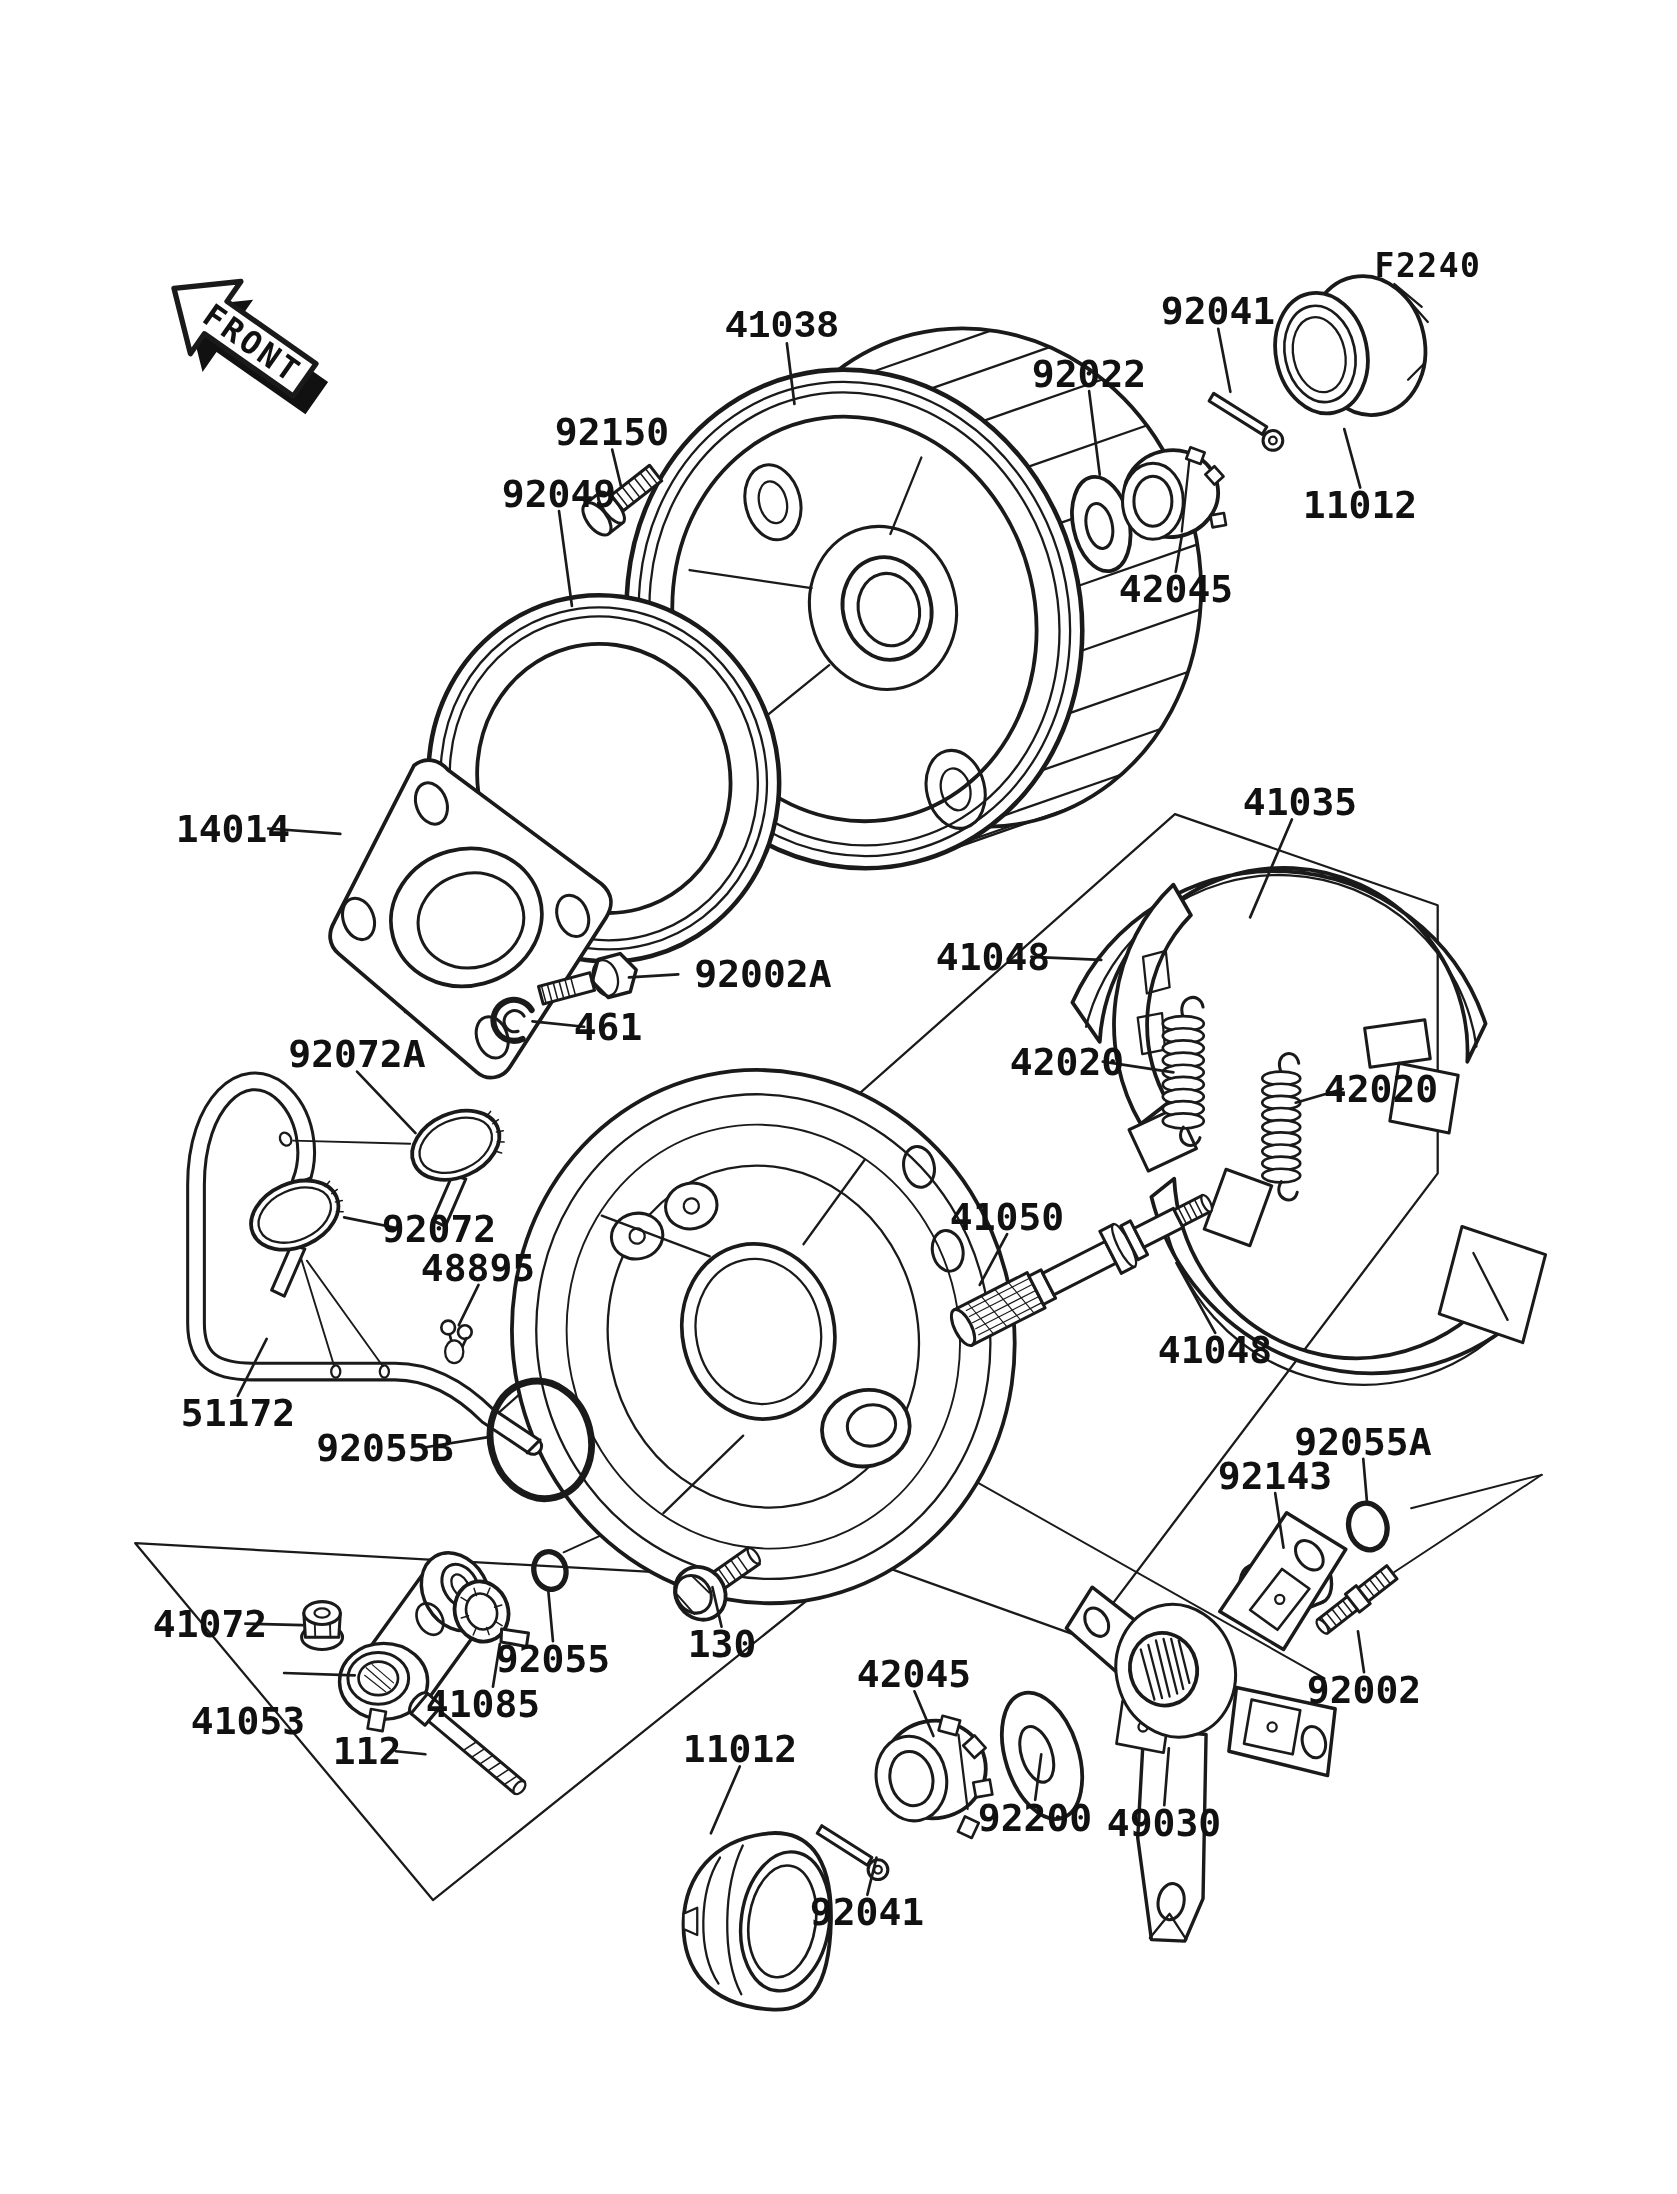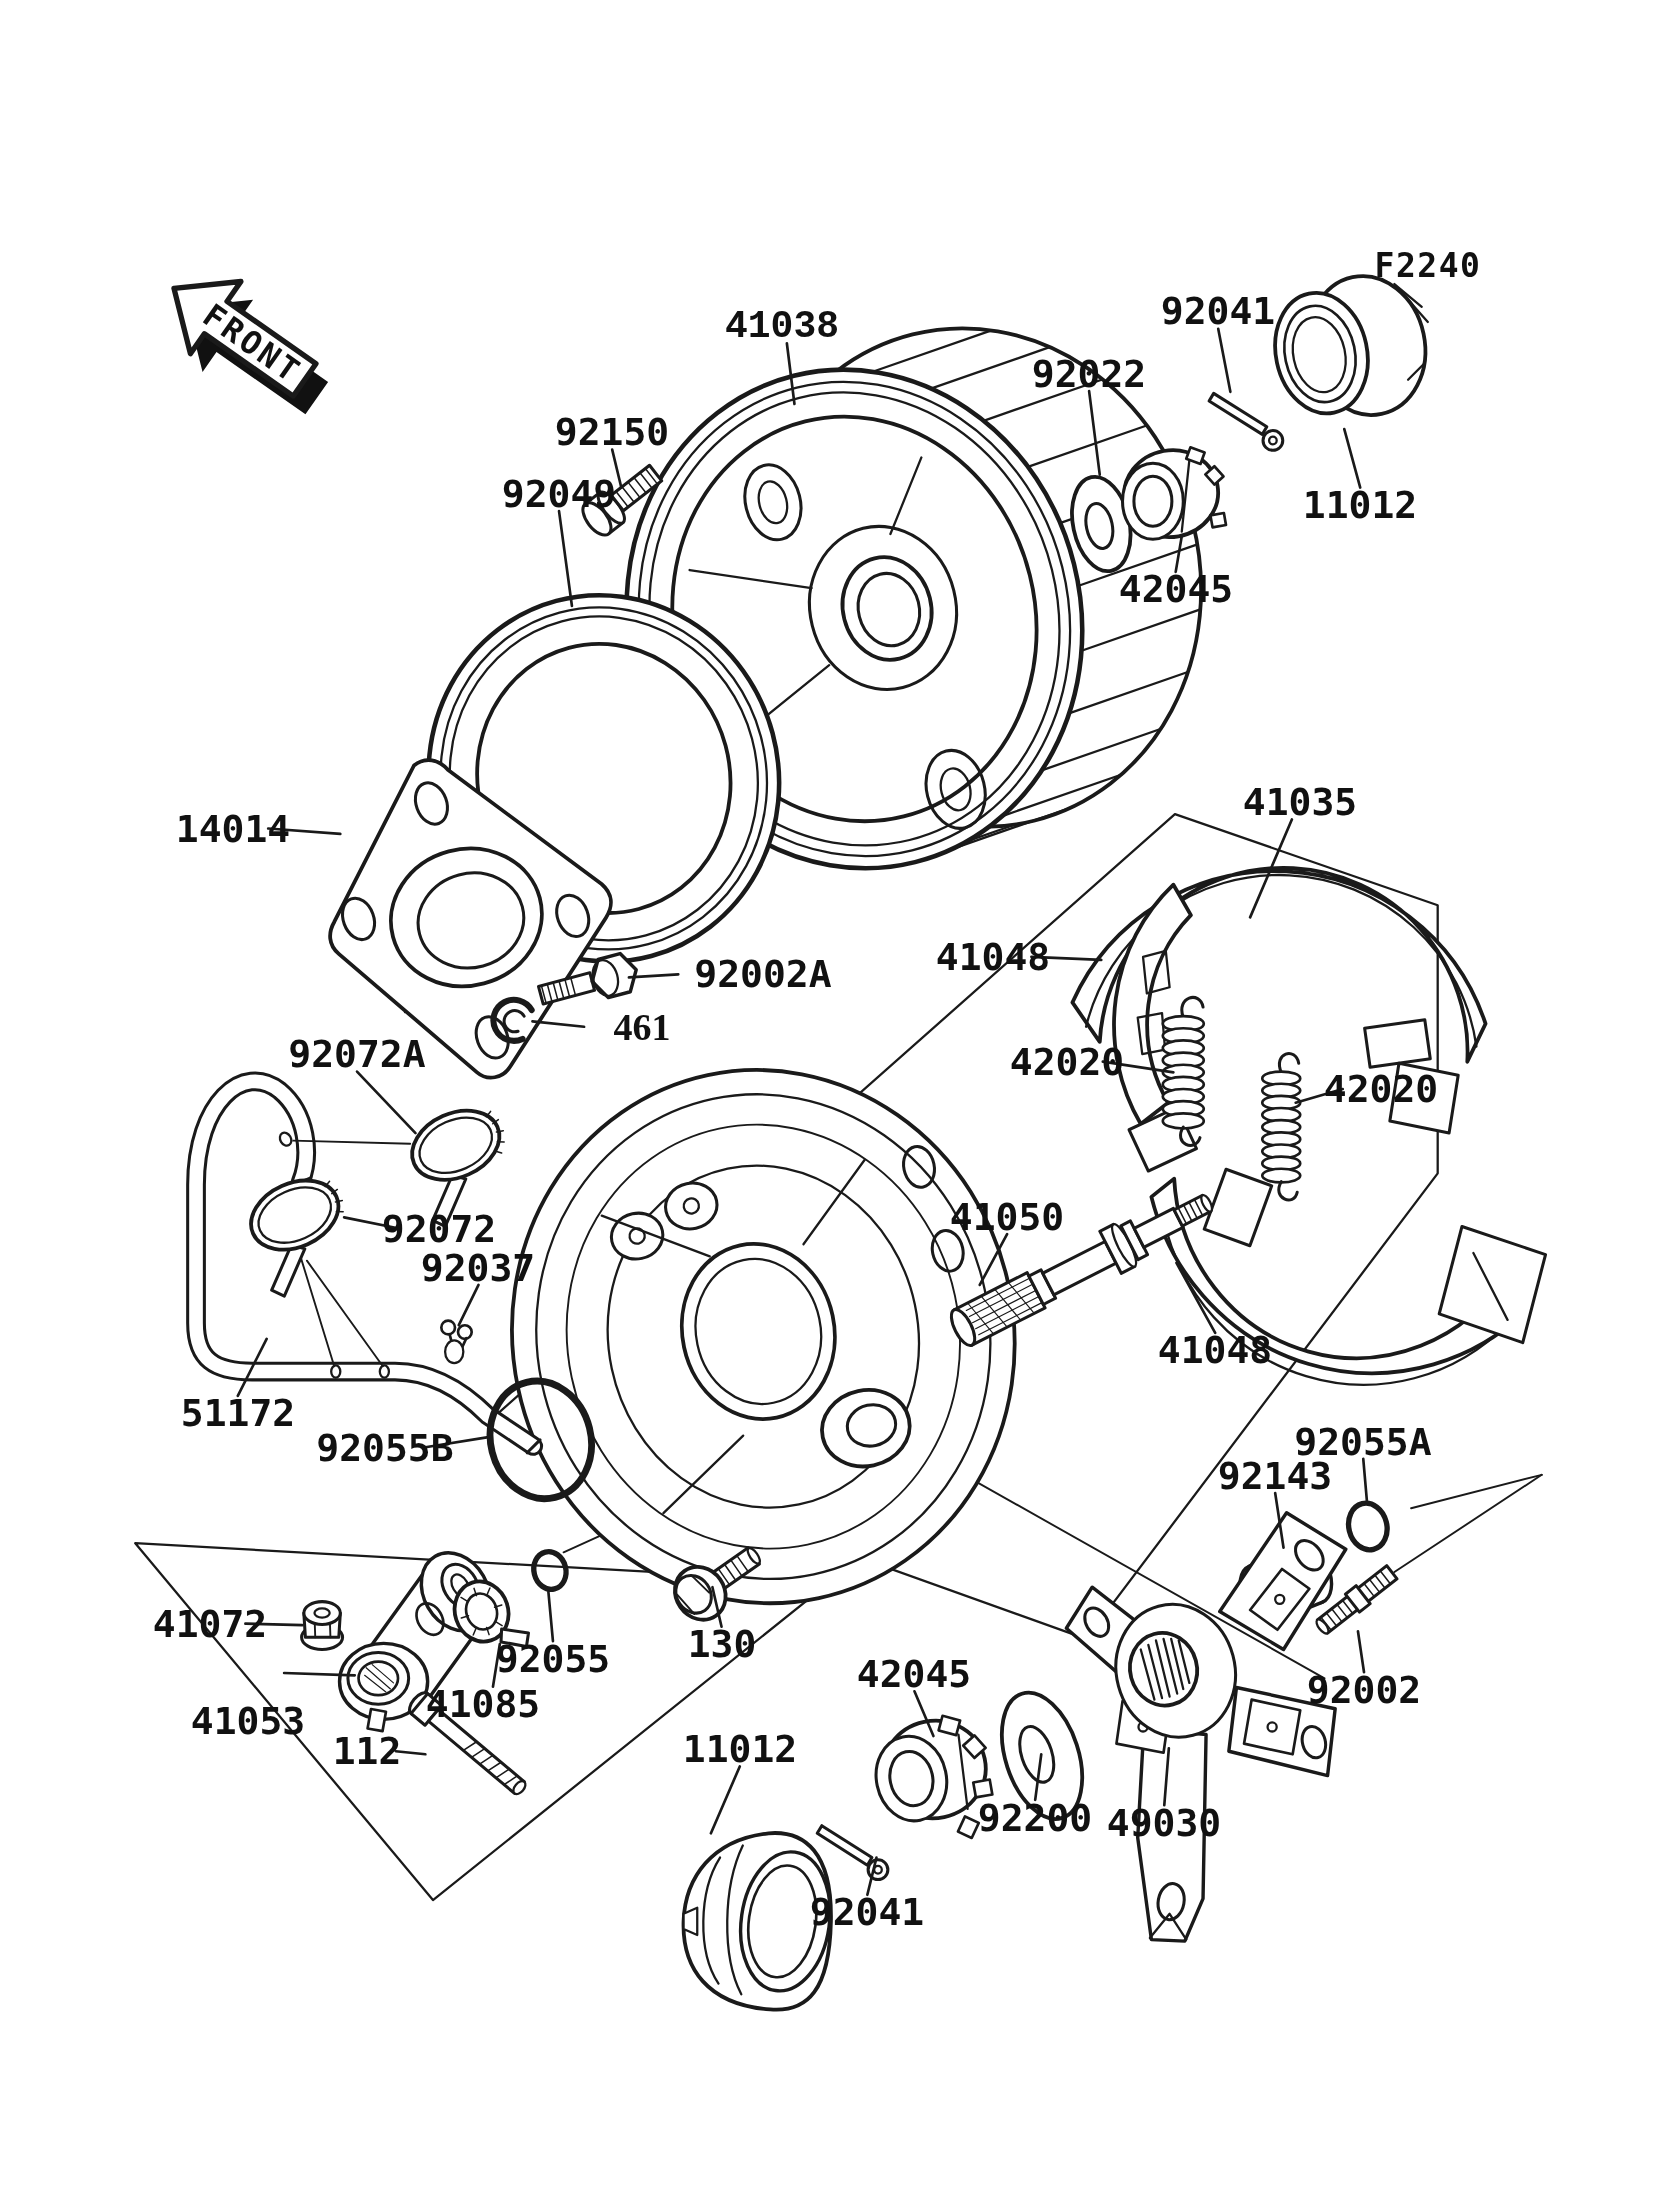--- a/index.html
+++ b/index.html
@@ -474,26 +474,26 @@
 <div class="plabel" style="left:782px;top:326px;font-family:Liberation Mono, monospace;">41038</div>
 <div class="plabel" style="left:1089px;top:374px;">92022</div>
 <div class="plabel" style="left:612px;top:432px;">92150</div>
 <div class="plabel" style="left:1360px;top:505px;">11012</div>
 <div class="plabel" style="left:559px;top:494px;">92049</div>
 <div class="plabel" style="left:1176px;top:589px;">42045</div>
 <div class="plabel" style="left:1300px;top:802px;">41035</div>
 <div class="plabel" style="left:233px;top:829px;">14014</div>
 <div class="plabel" style="left:993px;top:957px;">41048</div>
 <div class="plabel" style="left:763px;top:974px;">92002A</div>
-<div class="plabel" style="left:642px;top:1027px;font-family:Liberation Serif, serif;">461</div>
+<div class="plabel" style="left:608px;top:1027px;">461</div>
 <div class="plabel" style="left:357px;top:1054px;">92072A</div>
 <div class="plabel" style="left:1067px;top:1062px;">42020</div>
 <div class="plabel" style="left:1381px;top:1089px;">42020</div>
 <div class="plabel" style="left:439px;top:1229px;">92072</div>
-<div class="plabel" style="left:478px;top:1268px;">92037</div>
+<div class="plabel" style="left:478px;top:1268px;">48895</div>
 <div class="plabel" style="left:1007px;top:1217px;">41050</div>
 <div class="plabel" style="left:1215px;top:1350px;">41048</div>
 <div class="plabel" style="left:238px;top:1413px;">51172</div>
 <div class="plabel" style="left:385px;top:1448px;">92055B</div>
 <div class="plabel" style="left:1363px;top:1442px;">92055A</div>
 <div class="plabel" style="left:1275px;top:1476px;">92143</div>
 <div class="plabel" style="left:210px;top:1624px;">41072</div>
 <div class="plabel" style="left:248px;top:1673px;margin-top:48px;">41053</div>
 <div class="plabel" style="left:553px;top:1659px;">92055</div>
 <div class="plabel" style="left:722px;top:1644px;">130</div>

